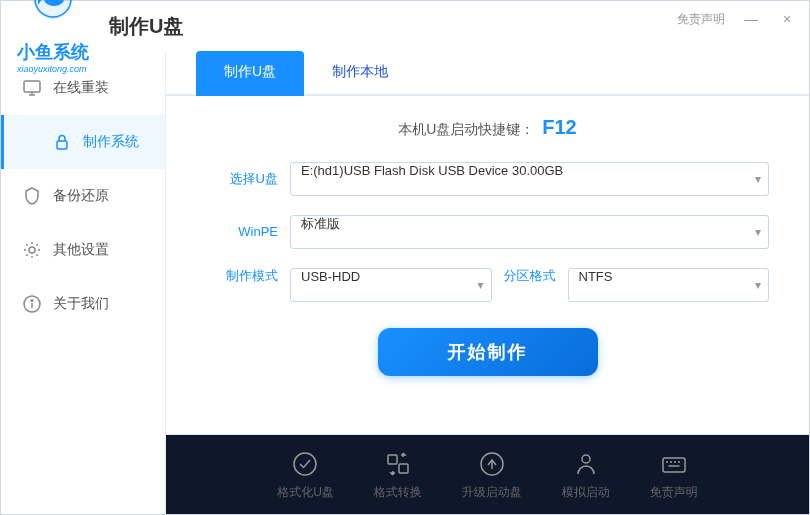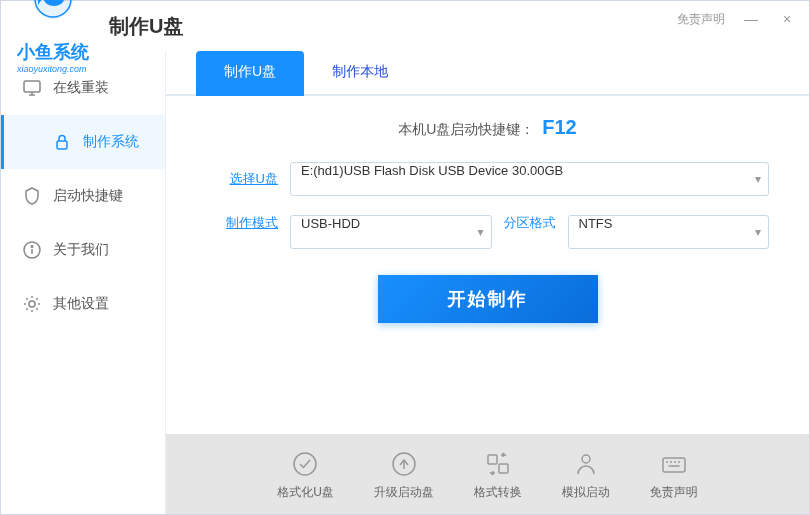--- a/index.html
+++ b/index.html
@@ -189,21 +189,20 @@
       display: flex;
       align-items: center;
       gap: 12px;
     }
     .form-label {
       width: 72px;
       font-size: 13px;
       color: #1890ff;
       text-align: right;
       flex-shrink: 0;
-      text-decoration: underline;
     }
     .select-wrapper {
       flex: 1;
       position: relative;
     }
     .select-wrapper select {
       width: 100%;
       height: 34px;
       border: 1px solid #c8d8e8;
       border-radius: 3px;
@@ -240,37 +239,37 @@
       width: 100px;
     }
 
     .btn-start {
       margin: 8px auto 0;
       width: 220px;
       height: 48px;
       background: linear-gradient(135deg, #1890ff, #096dd9);
       color: #fff;
       border: none;
-      border-radius: 0;
+      border-radius: 12px;
       font-size: 18px;
       font-weight: bold;
       cursor: pointer;
       letter-spacing: 2px;
       box-shadow: 0 2px 8px rgba(24,144,255,0.4);
     }
 
     
     .bottom-toolbar {
       height: 80px;
       border-top: 1px solid #e0e8f0;
       display: flex;
       align-items: center;
       justify-content: center;
       gap: 40px;
-      background: #e5e5e5;
+      background: #0f172a;
     }
     .toolbar-item {
       display: flex;
       flex-direction: column;
       align-items: center;
       gap: 4px;
       cursor: pointer;
       color: #666;
       font-size: 12px;
     }
@@ -345,43 +344,43 @@
         </span>
         <span style="color:#1890ff;">制作系统</span>
       </div>
 
       <div class="sidebar-item">
         <span class="icon">
           <svg width="20" height="20" viewBox="0 0 20 20" fill="none" stroke="currentColor" stroke-width="1.5">
             <path d="M10 2L4 5v5c0 4 2.8 7.3 6 8 3.2-.7 6-4 6-8V5z"></path>
           </svg>
         </span>
-        <span>启动快捷键</span>
+        <span>备份还原</span>
+      </div>
+
+      <div class="sidebar-item">
+        <span class="icon">
+          <svg width="20" height="20" viewBox="0 0 20 20" fill="none" stroke="currentColor" stroke-width="1.5">
+            <circle cx="10" cy="10" r="3"></circle>
+            <path d="M10 2v2M10 16v2M2 10h2M16 10h2M4.2 4.2l1.4 1.4M14.4 14.4l1.4 1.4M4.2 15.8l1.4-1.4M14.4 5.6l1.4-1.4"></path>
+          </svg>
+        </span>
+        <span>其他设置</span>
       </div>
 
       <div class="sidebar-item">
         <span class="icon">
           <svg width="20" height="20" viewBox="0 0 20 20" fill="none" stroke="currentColor" stroke-width="1.5">
             <circle cx="10" cy="10" r="8"></circle>
             <line x1="10" y1="9" x2="10" y2="14"></line>
             <circle cx="10" cy="6.5" r="0.8" fill="currentColor"></circle>
           </svg>
         </span>
         <span>关于我们</span>
       </div>
-
-      <div class="sidebar-item">
-        <span class="icon">
-          <svg width="20" height="20" viewBox="0 0 20 20" fill="none" stroke="currentColor" stroke-width="1.5">
-            <circle cx="10" cy="10" r="3"></circle>
-            <path d="M10 2v2M10 16v2M2 10h2M16 10h2M4.2 4.2l1.4 1.4M14.4 14.4l1.4 1.4M4.2 15.8l1.4-1.4M14.4 5.6l1.4-1.4"></path>
-          </svg>
-        </span>
-        <span>其他设置</span>
-      </div>
     </div>
 
     <div class="content">
 
       <div class="tabs">
         <div class="tab active">制作U盘</div>
         <div class="tab">制作本地</div>
       </div>
 
       <div class="form-area">
@@ -393,20 +392,28 @@
 
         <div class="form-row">
           <span class="form-label">选择U盘</span>
           <div class="select-wrapper">
             <select>
               <option>E:(hd1)USB Flash Disk USB Device 30.00GB</option>
             </select>
           </div>
         </div>
 
+        <div class="form-row">
+          <span class="form-label">WinPE</span>
+          <div class="select-wrapper">
+            <select>
+              <option>标准版</option>
+            </select>
+          </div>
+        </div>
 
         <div class="mode-row">
           <span class="form-label">制作模式</span>
           <div class="select-wrapper select-small" style="width:130px;">
             <select>
               <option>USB-HDD</option>
             </select>
           </div>
           <span class="partition-label">分区格式</span>
           <div class="select-wrapper select-small" style="width:110px;">
@@ -424,43 +431,43 @@
       <div class="bottom-toolbar">
 
         <div class="toolbar-item">
           <div class="toolbar-icon">
             <svg viewBox="0 0 28 28">
               <circle cx="14" cy="14" r="11" stroke="#999" stroke-width="1.5" fill="none"></circle>
               <polyline points="9,14 12.5,17.5 19,10" stroke="#999" stroke-width="1.5" fill="none"></polyline>
             </svg>
           </div>
           <span>格式化U盘</span>
-        </div>
-
-        <div class="toolbar-item">
-          <div class="toolbar-icon">
-            <svg viewBox="0 0 28 28">
-              <circle cx="14" cy="14" r="11" stroke="#999" stroke-width="1.5" fill="none"></circle>
-              <polyline points="10,15 14,10 18,15" stroke="#999" stroke-width="1.5" fill="none"></polyline>
-              <line x1="14" y1="10" x2="14" y2="19" stroke="#999" stroke-width="1.5"></line>
-            </svg>
-          </div>
-          <span>升级启动盘</span>
         </div>
 
         <div class="toolbar-item">
           <div class="toolbar-icon">
             <svg viewBox="0 0 28 28">
               <rect x="4" y="5" width="9" height="9" rx="1" stroke="#999" stroke-width="1.5" fill="none"></rect>
               <rect x="15" y="14" width="9" height="9" rx="1" stroke="#999" stroke-width="1.5" fill="none"></rect>
               <path d="M17 5h4l-2-2M19 3v4" stroke="#999" stroke-width="1.5" fill="none"></path>
               <path d="M11 23H7l2 2M9 25v-4" stroke="#999" stroke-width="1.5" fill="none"></path>
             </svg>
           </div>
           <span>格式转换</span>
+        </div>
+
+        <div class="toolbar-item">
+          <div class="toolbar-icon">
+            <svg viewBox="0 0 28 28">
+              <circle cx="14" cy="14" r="11" stroke="#999" stroke-width="1.5" fill="none"></circle>
+              <polyline points="10,15 14,10 18,15" stroke="#999" stroke-width="1.5" fill="none"></polyline>
+              <line x1="14" y1="10" x2="14" y2="19" stroke="#999" stroke-width="1.5"></line>
+            </svg>
+          </div>
+          <span>升级启动盘</span>
         </div>
 
         <div class="toolbar-item">
           <div class="toolbar-icon">
             <svg viewBox="0 0 28 28">
               <circle cx="14" cy="9" r="4" stroke="#999" stroke-width="1.5" fill="none"></circle>
               <path d="M6 24c0-4.4 3.6-8 8-8s8 3.6 8 8" stroke="#999" stroke-width="1.5" fill="none"></path>
             </svg>
           </div>
           <span>模拟启动</span>

